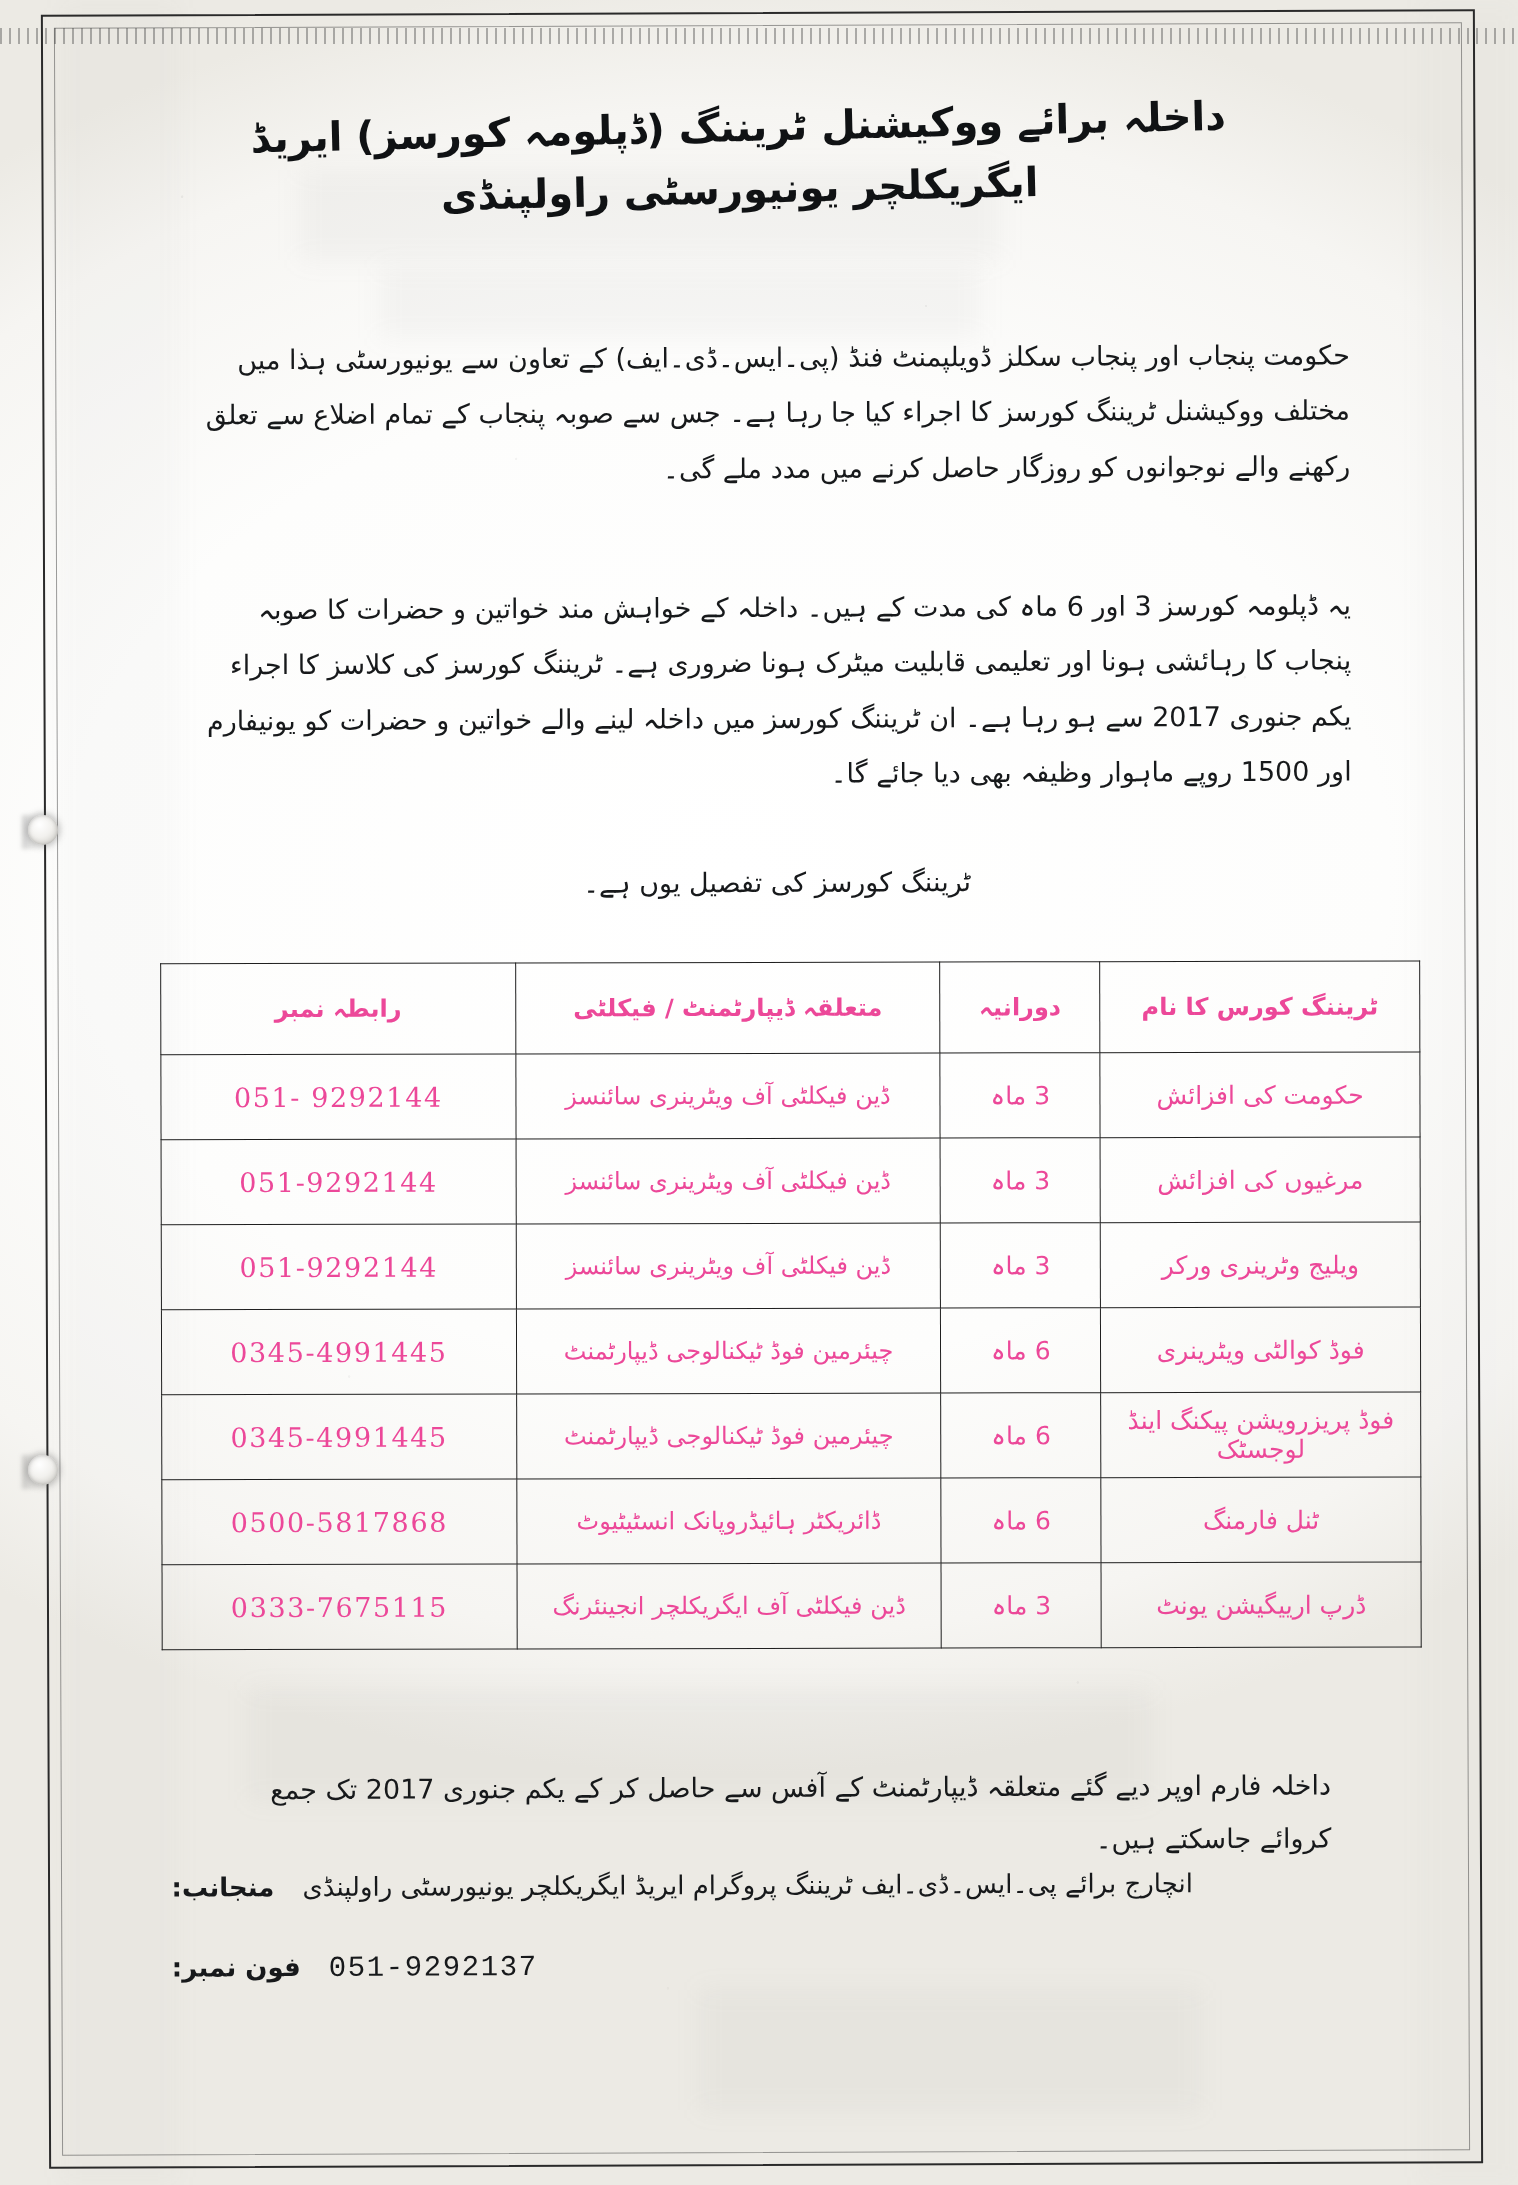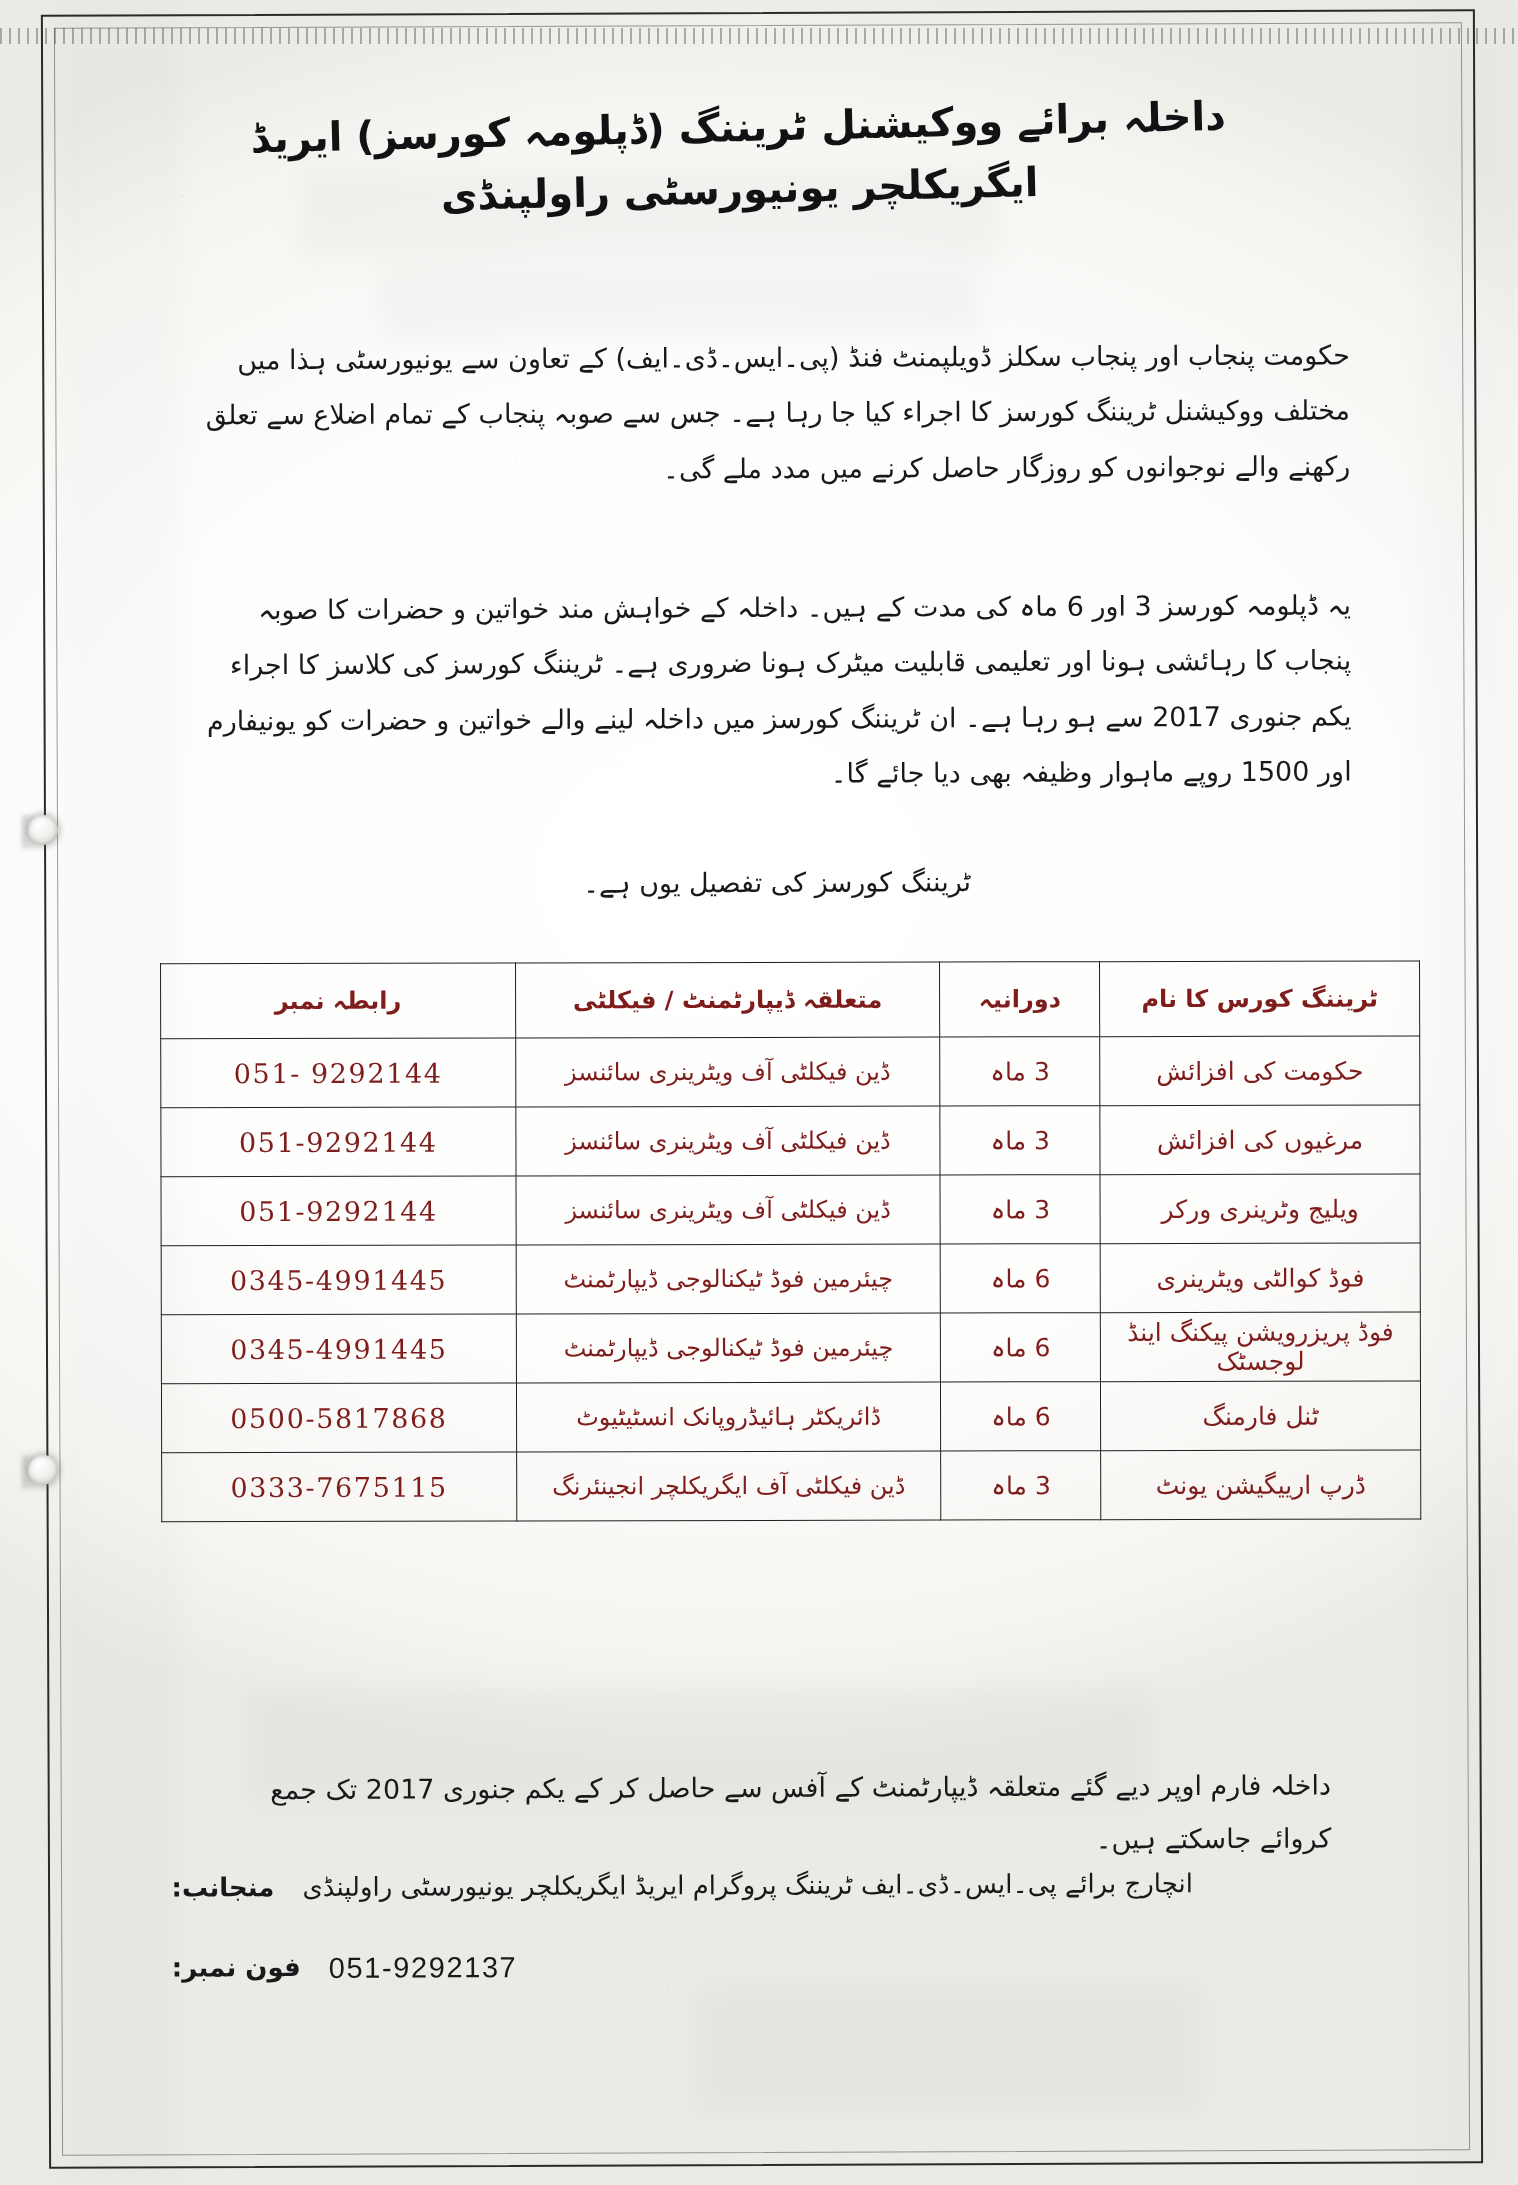--- a/index.html
+++ b/index.html
@@ -106,22 +106,22 @@
     position:absolute;left:160px;top:962px;width:1260px;
     transform:rotate(0.12deg);
   }
   table{
     border-collapse:collapse;width:100%;
     direction:rtl;
   }
   th,td{
     border:1.5px solid #1f1f1f;
     text-align:center;vertical-align:middle;
-    color:#7f1d1d;
-    padding:0;
+    color:#ec4899;
+    padding:8px;
     height:68px;
   }
   th{
     font-size:24px;font-weight:600;height:74px;
   }
   td.course{font-size:25px;}
   td.dur{font-size:25px;text-align:center;}
   td.dept{font-size:24px;margin-left:25px;}
   td.phone{
     font-size:27px;
@@ -146,21 +146,21 @@
     display:flex;flex-direction:row-reverse;justify-content:flex-start;gap:28px;
   }
   #from-label{font-weight:600;white-space:nowrap;}
   #phone-line{
     position:absolute;right:190px;top:1950px;width:1160px;
     font-size:26px;color:#17191b;
     display:flex;flex-direction:row-reverse;justify-content:flex-start;gap:28px;
   }
   #phone-label{font-weight:600;white-space:nowrap;}
   #phone-value{
-    font-family:Liberation Sans, sans-serif;
+    font-family:Liberation Mono, monospace;
     font-size:29px;letter-spacing:1.6px;direction:ltr;
     margin-right:360px;
     text-align:center;
   }
 
   
   .ghost{
     position:absolute;color:rgba(90,95,105,.13);
     font-size:30px;direction:rtl;pointer-events:none;
     letter-spacing:1px;

